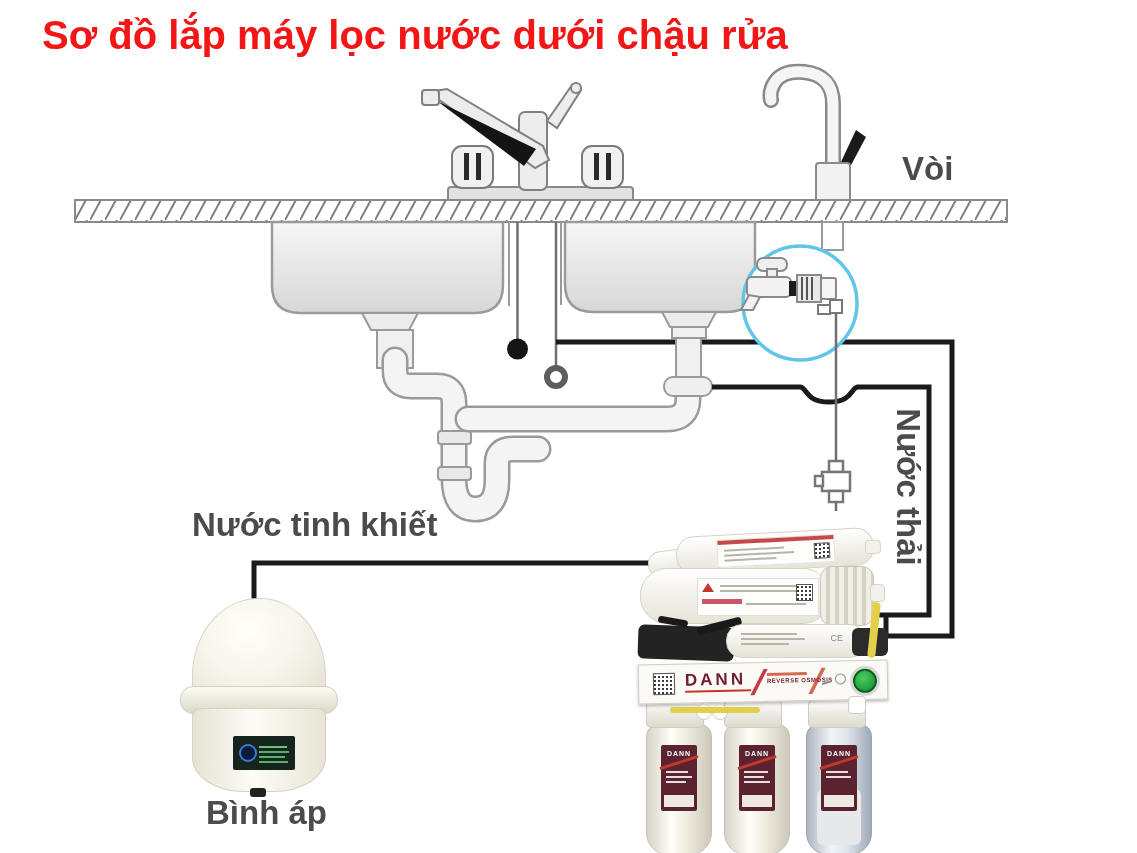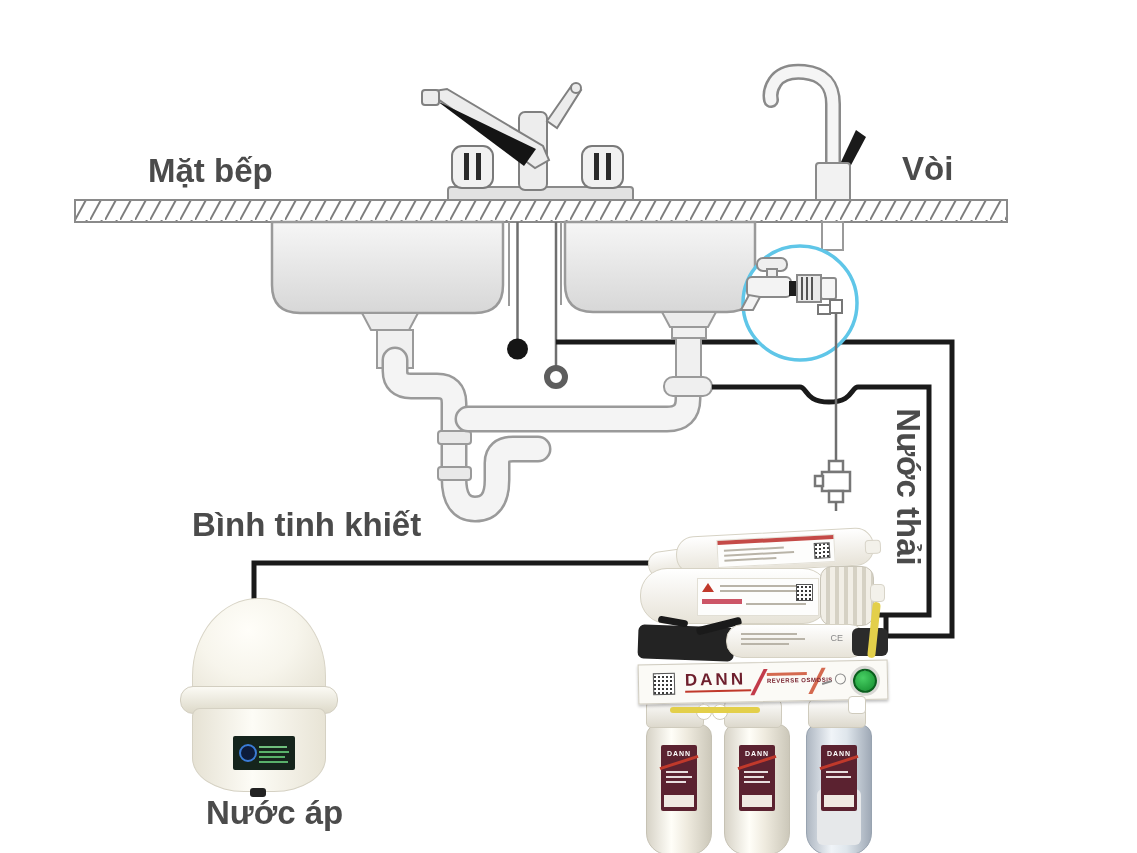--- a/index.html
+++ b/index.html
@@ -178,25 +178,25 @@
     <g>
       <line x1="836" y1="313" x2="836" y2="461" stroke="#6f6f6f" stroke-width="2.5"></line>
       <rect x="829" y="461" width="14" height="11" fill="#ffffff" stroke="#777" stroke-width="2.5"></rect>
       <rect x="822" y="472" width="28" height="19" fill="#ffffff" stroke="#777" stroke-width="2.5"></rect>
       <rect x="815" y="476" width="8" height="10" fill="#ffffff" stroke="#777" stroke-width="2.5"></rect>
       <rect x="829" y="491" width="14" height="11" fill="#ffffff" stroke="#777" stroke-width="2.5"></rect>
       <line x1="836" y1="502" x2="836" y2="511" stroke="#6f6f6f" stroke-width="2.5"></line>
     </g>
   </svg>
 
-  <div class="lbl" style="left:148px;top:152px">Mặt bếp</div>
+  <div id="title">Sơ đồ lắp máy lọc nước dưới chậu rửa</div>
   <div class="lbl" style="left:902px;top:150px">Vòi</div>
   <div class="lbl" id="waste-label">Nước thải</div>
-  <div class="lbl" style="left:192px;top:506px">Bình tinh khiết</div>
-  <div class="lbl" style="left:206px;top:794px">Nước áp</div>
+  <div class="lbl" style="left:192px;top:506px">Nước tinh khiết</div>
+  <div class="lbl" style="left:206px;top:794px">Bình áp</div>
 
   <div id="tank">
     <div class="dome"></div>
     <div class="flange"></div>
     <div class="body"></div>
     <div class="tlabel">
       <div class="gauge"></div>
       <div class="gline" style="top:10px;width:28px;background:#6fbf7d"></div>
       <div class="gline" style="top:15px;width:30px"></div>
       <div class="gline" style="top:20px;width:26px"></div>

